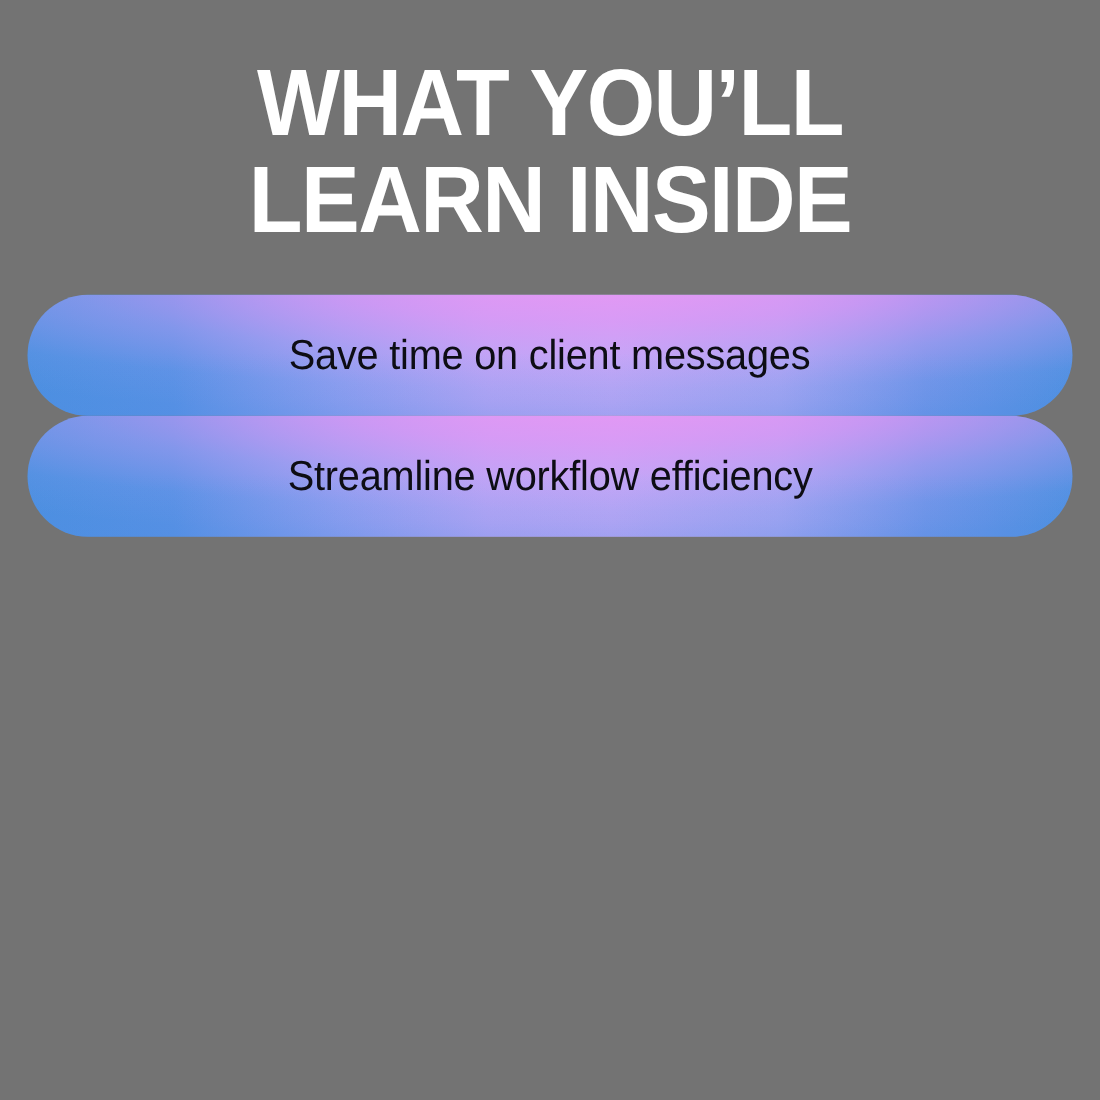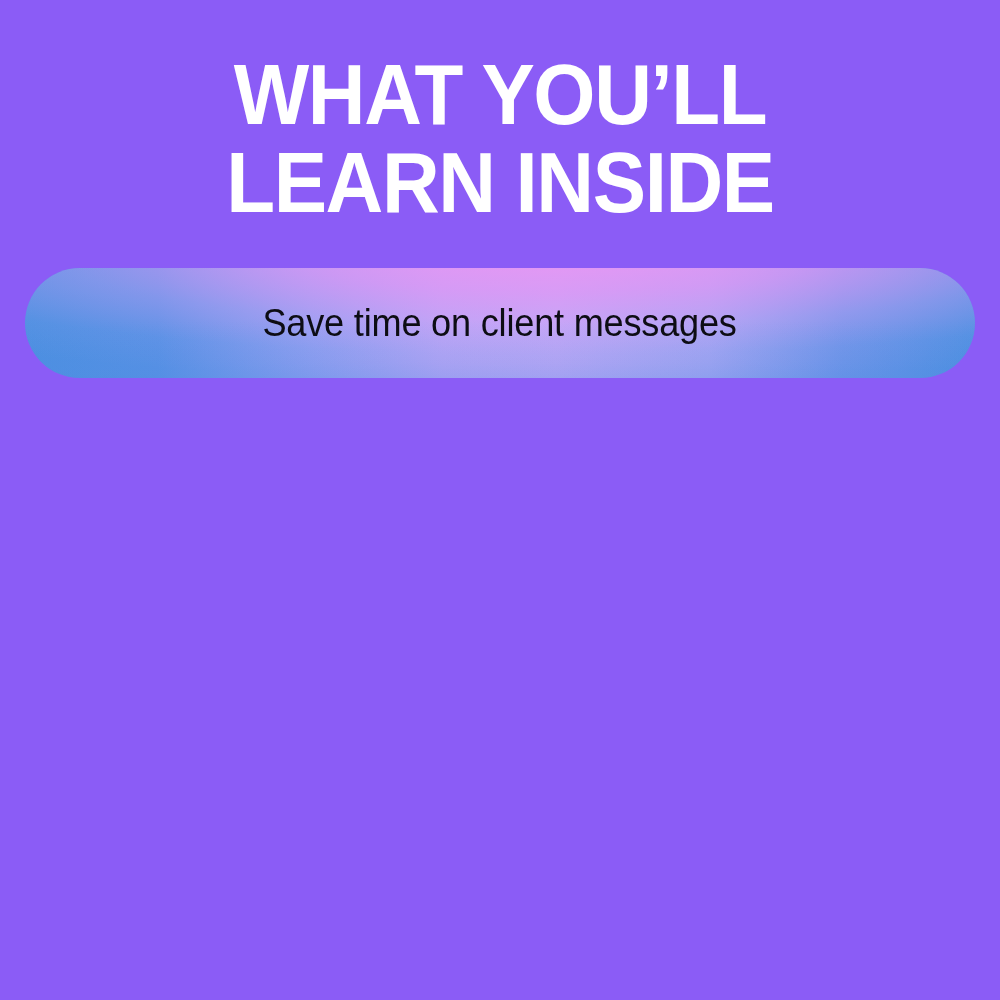--- a/index.html
+++ b/index.html
@@ -13,21 +13,21 @@
 
   body {
     font-family: "Liberation Sans", "DejaVu Sans", sans-serif;
     -webkit-font-smoothing: antialiased;
   }
 
   .slide {
     position: relative;
     width: 1000px;
     height: 1000px;
-    background: #8b5cf6;
+    background: #737373;
   }
 
   
   .heading {
     position: absolute;
     top: 50px;
     left: 0;
     width: 1000px;
     text-align: center;
   }
@@ -127,16 +127,19 @@
 
   <div class="pill-list">
 
     <div class="pill">
       <span class="pill-label">Save time on client messages</span>
     </div>
 
 
 
 
+    <div class="pill">
+      <span class="pill-label">Streamline workflow efficiency</span>
+    </div>
 
   </div>
 
 </div>
 
 </body></html>

